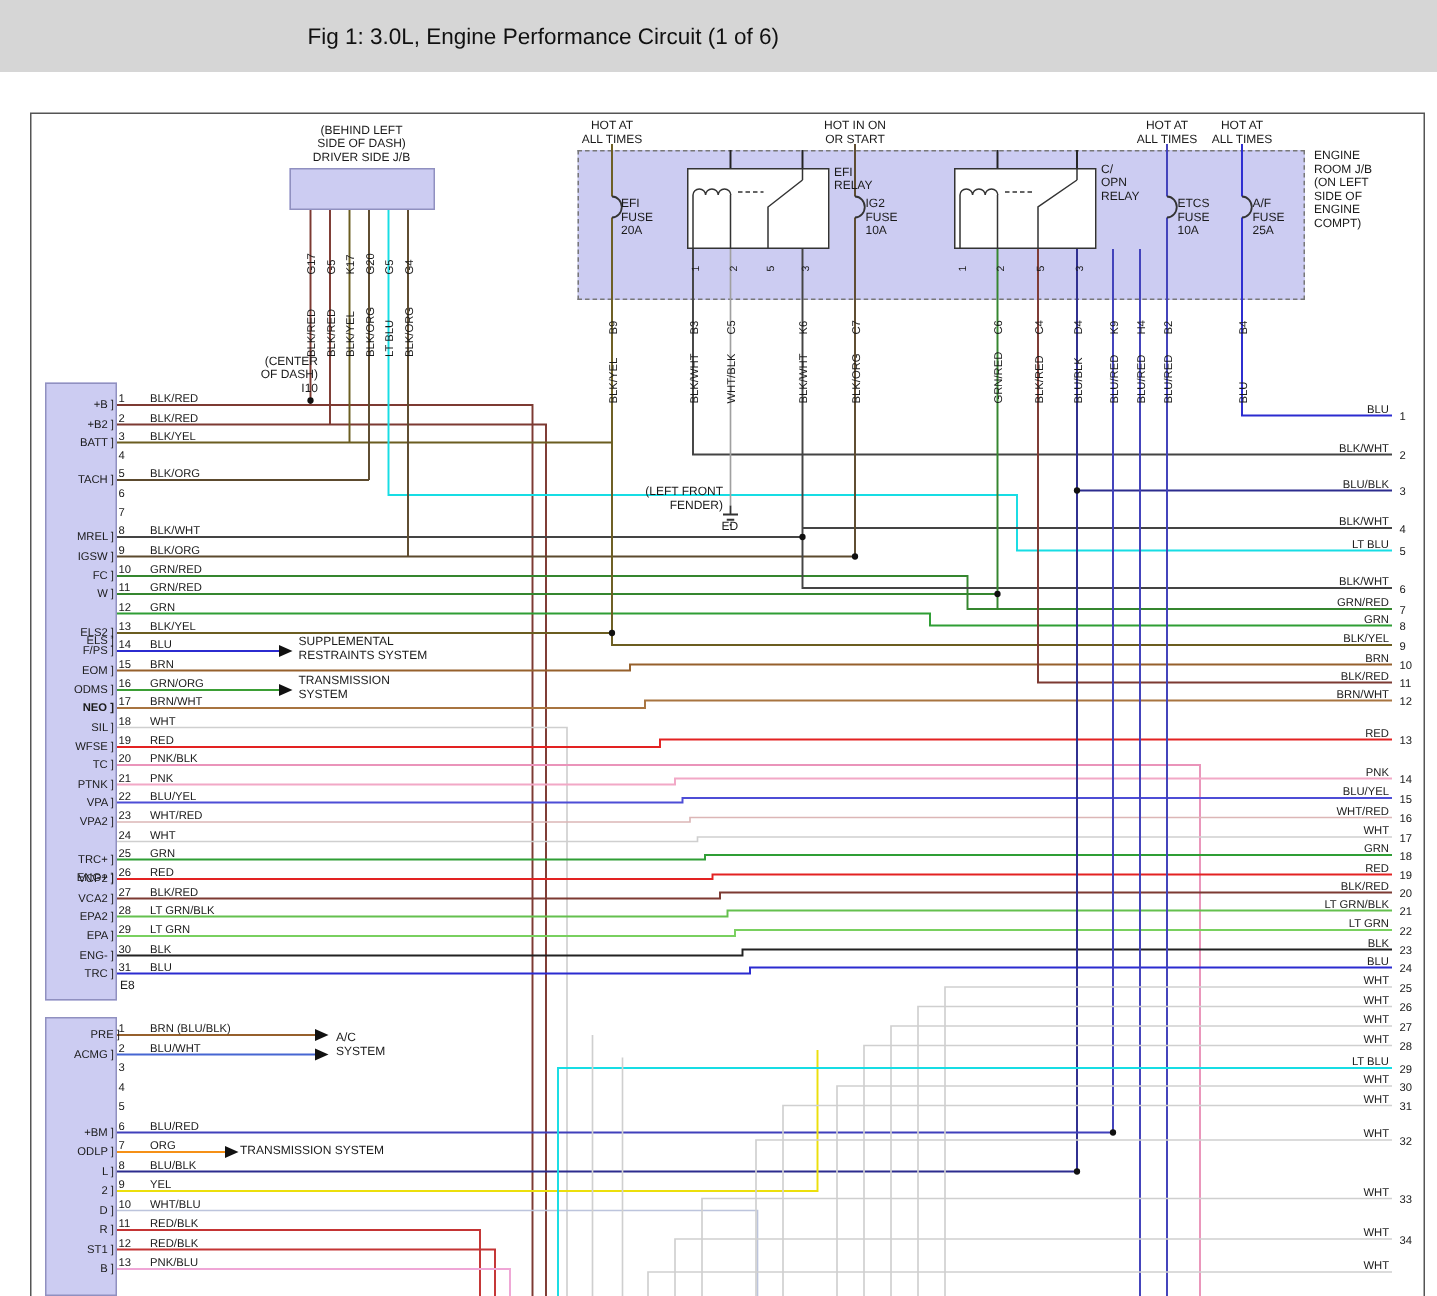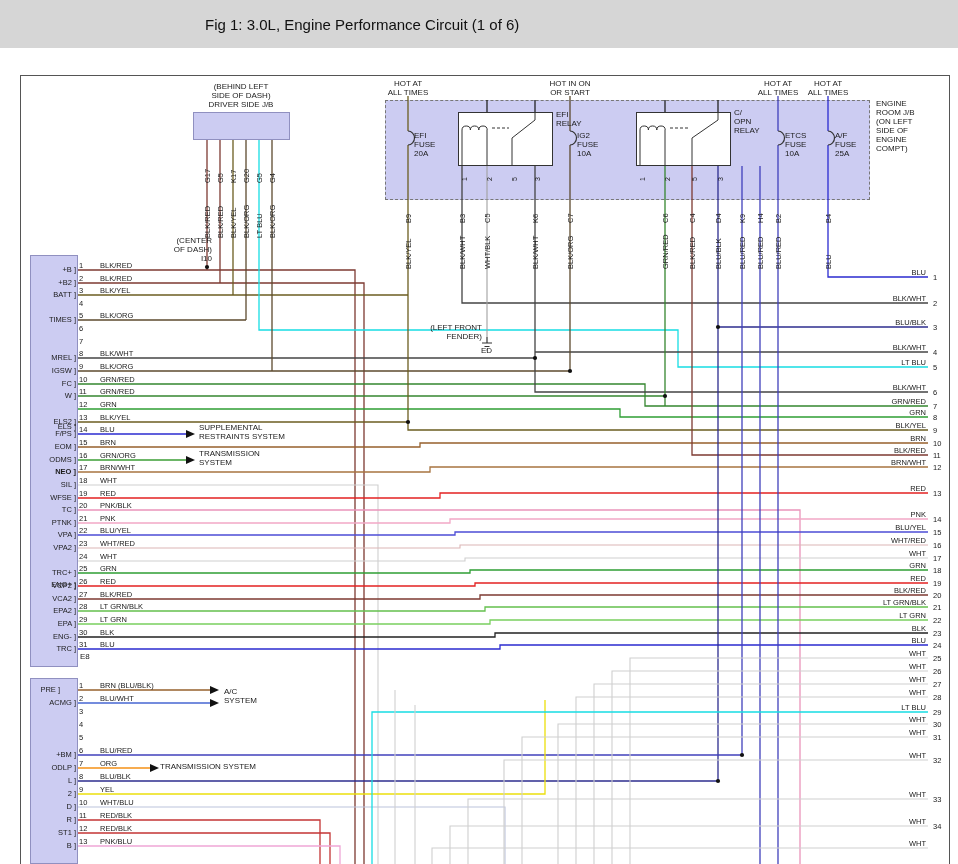--- a/index.html
+++ b/index.html
@@ -220,21 +220,21 @@
       <div class="lbl r" style="left: 28px; top: 265px; width: 48px; font-size: 7.5px;">+B ]</div>
       <div class="lbl" style="left: 79px; top: 261px; font-size: 7.5px;">1</div>
       <div class="lbl" style="left: 100px; top: 261px; font-size: 7.5px;">BLK/RED</div>
       <div class="lbl r" style="left: 28px; top: 278px; width: 48px; font-size: 7.5px;">+B2 ]</div>
       <div class="lbl" style="left: 79px; top: 274px; font-size: 7.5px;">2</div>
       <div class="lbl" style="left: 100px; top: 274px; font-size: 7.5px;">BLK/RED</div>
       <div class="lbl r" style="left: 28px; top: 290px; width: 48px; font-size: 7.5px;">BATT ]</div>
       <div class="lbl" style="left: 79px; top: 286px; font-size: 7.5px;">3</div>
       <div class="lbl" style="left: 100px; top: 286px; font-size: 7.5px;">BLK/YEL</div>
       <div class="lbl" style="left: 79px; top: 299px; font-size: 7.5px;">4</div>
-      <div class="lbl r" style="left: 28px; top: 315px; width: 48px; font-size: 7.5px;">TIMES ]</div>
+      <div class="lbl r" style="left: 28px; top: 315px; width: 48px; font-size: 7.5px;">TACH ]</div>
       <div class="lbl" style="left: 79px; top: 311px; font-size: 7.5px;">5</div>
       <div class="lbl" style="left: 100px; top: 311px; font-size: 7.5px;">BLK/ORG</div>
       <div class="lbl" style="left: 79px; top: 324px; font-size: 7.5px;">6</div>
       <div class="lbl" style="left: 79px; top: 337px; font-size: 7.5px;">7</div>
       <div class="lbl r" style="left: 28px; top: 353px; width: 48px; font-size: 7.5px;">MREL ]</div>
       <div class="lbl" style="left: 79px; top: 349px; font-size: 7.5px;">8</div>
       <div class="lbl" style="left: 100px; top: 349px; font-size: 7.5px;">BLK/WHT</div>
       <div class="lbl r" style="left: 28px; top: 366px; width: 48px; font-size: 7.5px;">IGSW ]</div>
       <div class="lbl" style="left: 79px; top: 362px; font-size: 7.5px;">9</div>
       <div class="lbl" style="left: 100px; top: 362px; font-size: 7.5px;">BLK/ORG</div>
@@ -297,21 +297,21 @@
       <div class="lbl" style="left: 100px; top: 602px; font-size: 7.5px;">LT GRN/BLK</div>
       <div class="lbl r" style="left: 28px; top: 619px; width: 48px; font-size: 7.5px;">EPA ]</div>
       <div class="lbl" style="left: 79px; top: 615px; font-size: 7.5px;">29</div>
       <div class="lbl" style="left: 100px; top: 615px; font-size: 7.5px;">LT GRN</div>
       <div class="lbl r" style="left: 28px; top: 632px; width: 48px; font-size: 7.5px;">ENG- ]</div>
       <div class="lbl" style="left: 79px; top: 628px; font-size: 7.5px;">30</div>
       <div class="lbl" style="left: 100px; top: 628px; font-size: 7.5px;">BLK</div>
       <div class="lbl r" style="left: 28px; top: 644px; width: 48px; font-size: 7.5px;">TRC ]</div>
       <div class="lbl" style="left: 79px; top: 640px; font-size: 7.5px;">31</div>
       <div class="lbl" style="left: 100px; top: 640px; font-size: 7.5px;">BLU</div>
-      <div class="lbl r" style="left: 12px; top: 685px; width: 48px; font-size: 7.5px;">PRE ]</div>
+      <div class="lbl r" style="left: 32px; top: 685px; width: 48px; font-size: 7.5px;">PRE ]</div>
       <div class="lbl" style="left: 79px; top: 681px; font-size: 7.5px;">1</div>
       <div class="lbl" style="left: 100px; top: 681px; font-size: 7.5px;">BRN (BLU/BLK)</div>
       <div class="lbl r" style="left: 28px; top: 698px; width: 48px; font-size: 7.5px;">ACMG ]</div>
       <div class="lbl" style="left: 79px; top: 694px; font-size: 7.5px;">2</div>
       <div class="lbl" style="left: 100px; top: 694px; font-size: 7.5px;">BLU/WHT</div>
       <div class="lbl" style="left: 79px; top: 707px; font-size: 7.5px;">3</div>
       <div class="lbl" style="left: 79px; top: 720px; font-size: 7.5px;">4</div>
       <div class="lbl" style="left: 79px; top: 733px; font-size: 7.5px;">5</div>
       <div class="lbl r" style="left: 28px; top: 750px; width: 48px; font-size: 7.5px;">+BM ]</div>
       <div class="lbl" style="left: 79px; top: 746px; font-size: 7.5px;">6</div>

